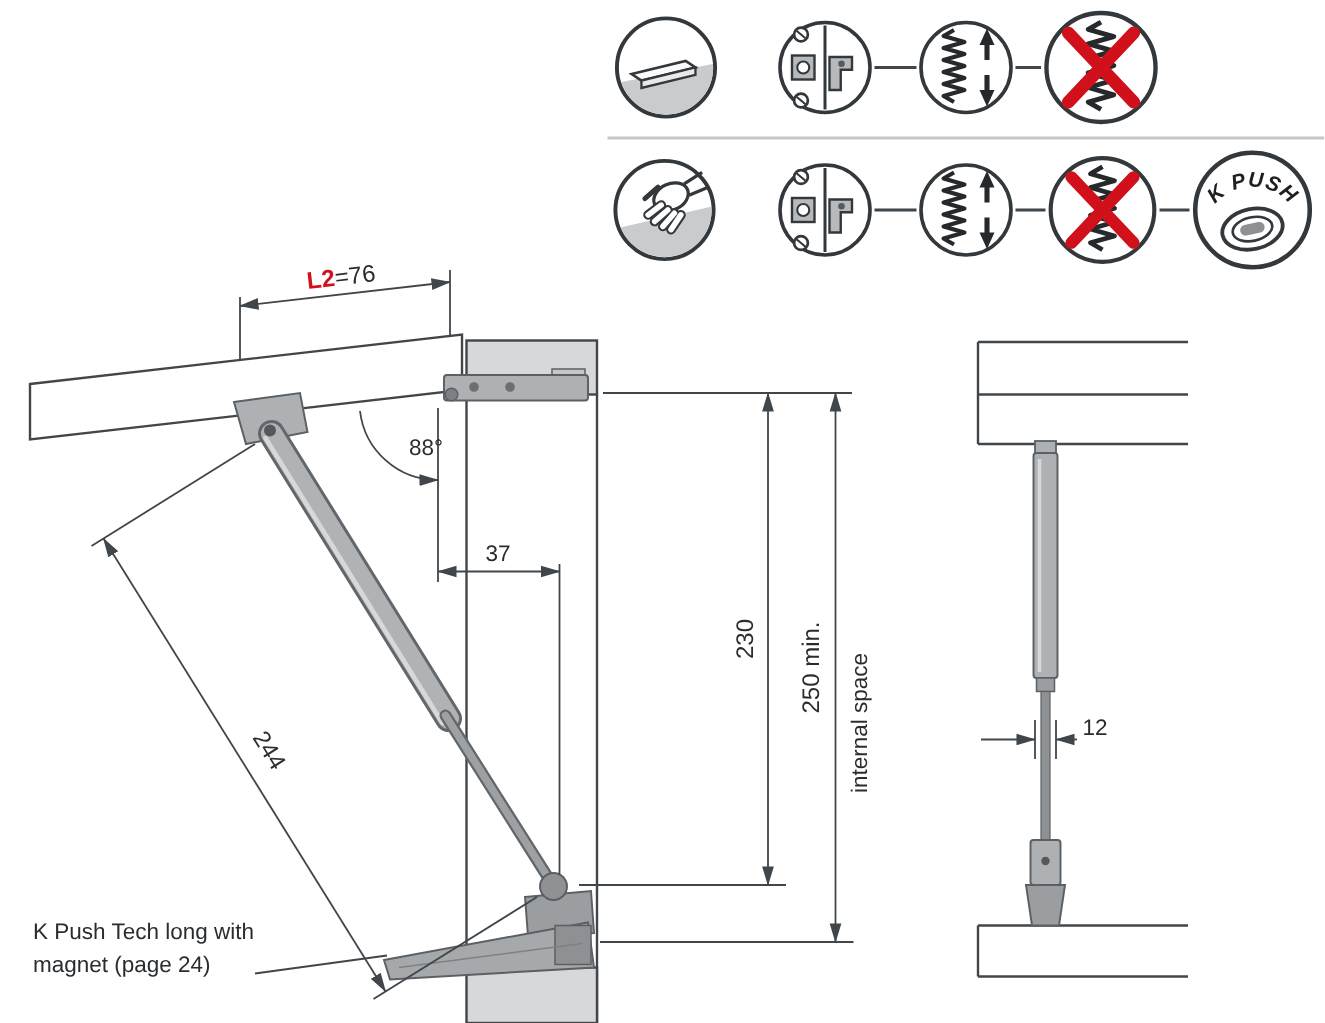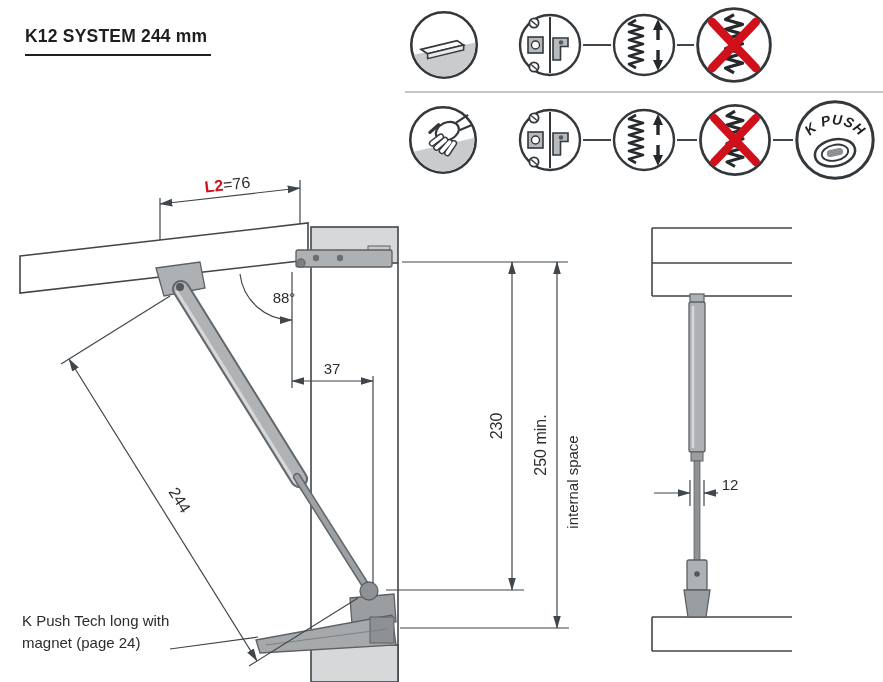--- a/index.html
+++ b/index.html
@@ -15,21 +15,20 @@
   .drawing{position:absolute;left:0;top:0;width:883px;height:682px;}
   .drawing text{font-family:"Liberation Sans",sans-serif;fill:#2a2d30;}
   .dim{stroke:#41464b;stroke-width:1.2;fill:none;}
   .edge{stroke:#41464b;stroke-width:1.6;fill:none;}
 </style>
 </head>
 <body>
 
 <div class="page">
 
-  <h1 class="title">K12 SYSTEM 244 mm</h1>
 
   <div class="icon" style="left:408px;top:9px;width:72px;height:72px">
     <svg viewBox="0 0 66 66">
       <clipPath id="clipA">
           <circle cx="33" cy="33" r="28.8"></circle>
         </clipPath>
       <circle cx="33" cy="33" r="30" fill="#fff" stroke="#33383c" stroke-width="2.4"></circle>
       <path d="M0,43 L66,30 L66,66 L0,66 Z" clip-path="url(#clipA)" fill="#c9cbcc"></path>
       <polygon points="12,37 45,29 51,33 18,41" fill="#fbfbfb" stroke="#33383c" stroke-width="1.6"></polygon>
       <polygon points="18,41 51,33 51,37.5 18,45.5" fill="#e8e9ea" stroke="#33383c" stroke-width="1.4"></polygon>

